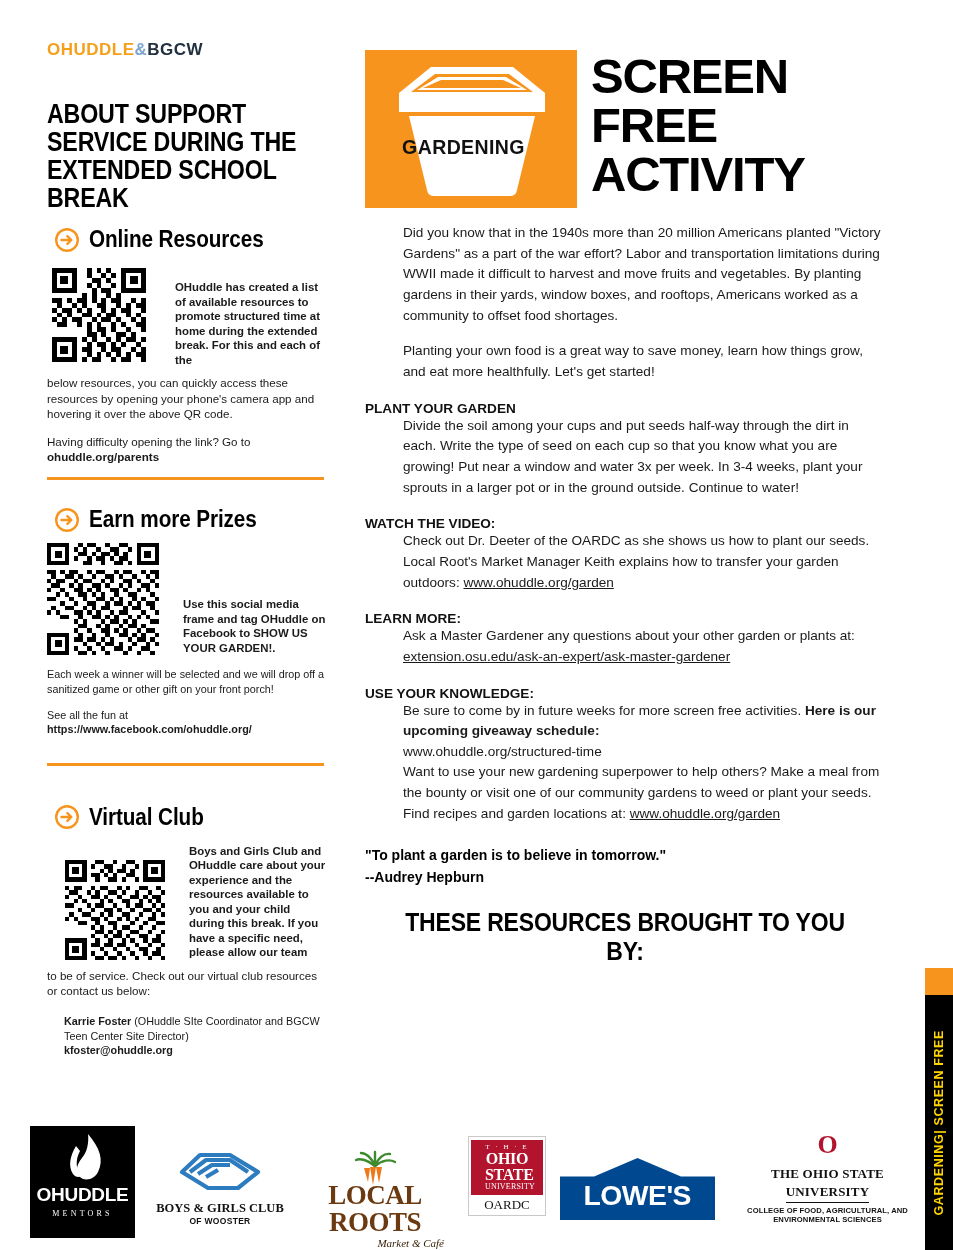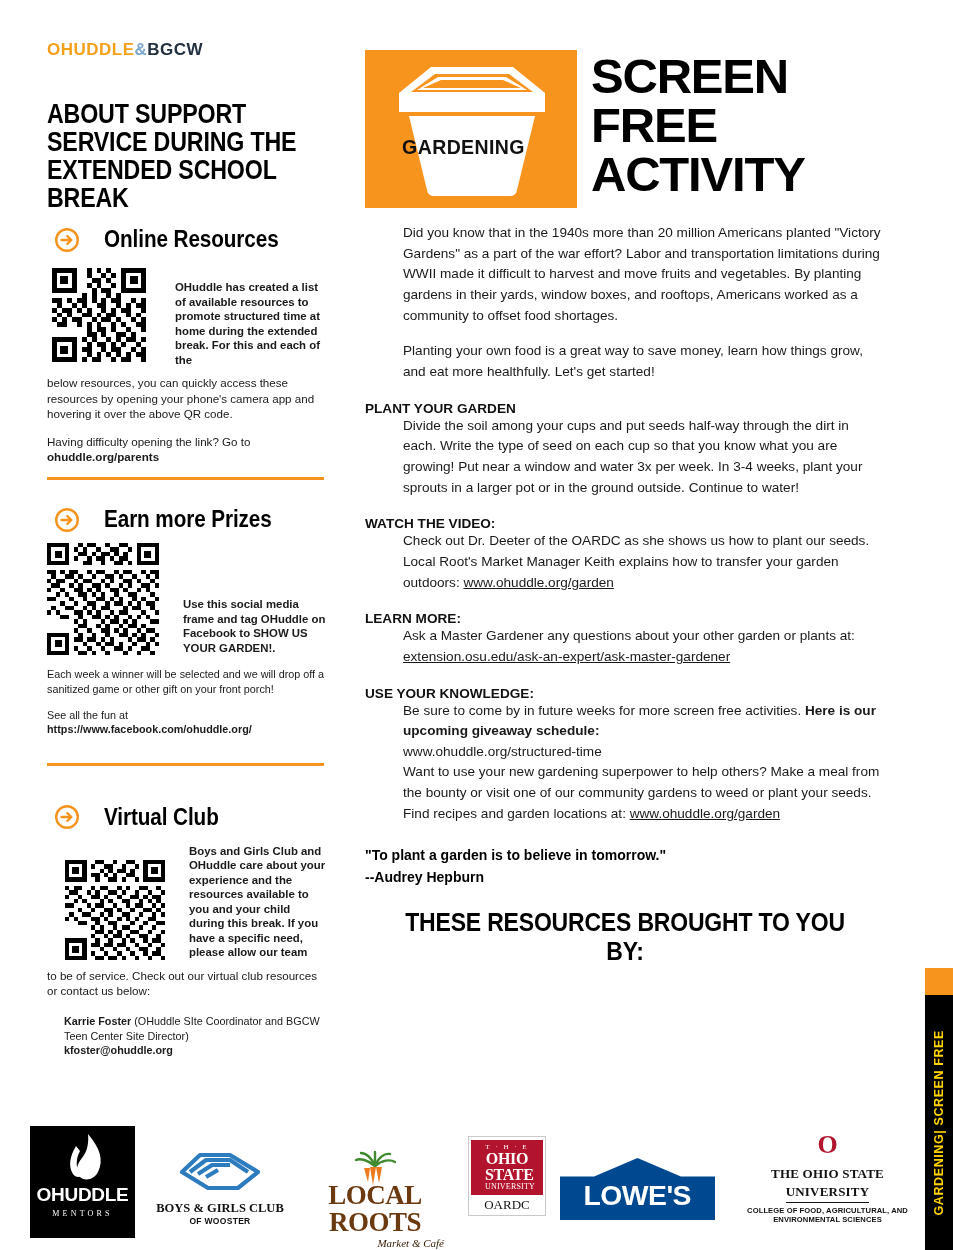--- a/index.html
+++ b/index.html
@@ -25,21 +25,21 @@
     font-size: 27px;
     line-height: 1.04;
     letter-spacing: -0.2px;
     color: #000;
     transform: scaleX(0.86);
     transform-origin: left top;
     width: 330px;
     margin-bottom: 14px;
   }
 
-  .sec-head { display: flex; align-items: center; gap: 24px; margin: 4px 0 10px 7px; }
+  .sec-head { display: flex; align-items: center; gap: 9px; margin: 4px 0 10px 7px; }
   .arrow-ico { width: 26px; height: 26px; flex: 0 0 26px; }
   .sec-head-label {
     font-family: "Liberation Sans Narrow","Liberation Sans", sans-serif;
     font-weight: bold; font-size: 23px; letter-spacing: -0.1px;
     transform: scaleX(0.9); transform-origin: left center; white-space: nowrap;
   }
 
   .qr-row { display: flex; gap: 24px; align-items: flex-end; font-weight: bold; }
   .qr { background: #fff; display: block; }
   .qr-side { font-size: 11.4px; line-height: 1.27; color: #1a1a1a; padding-top: 3px; }

